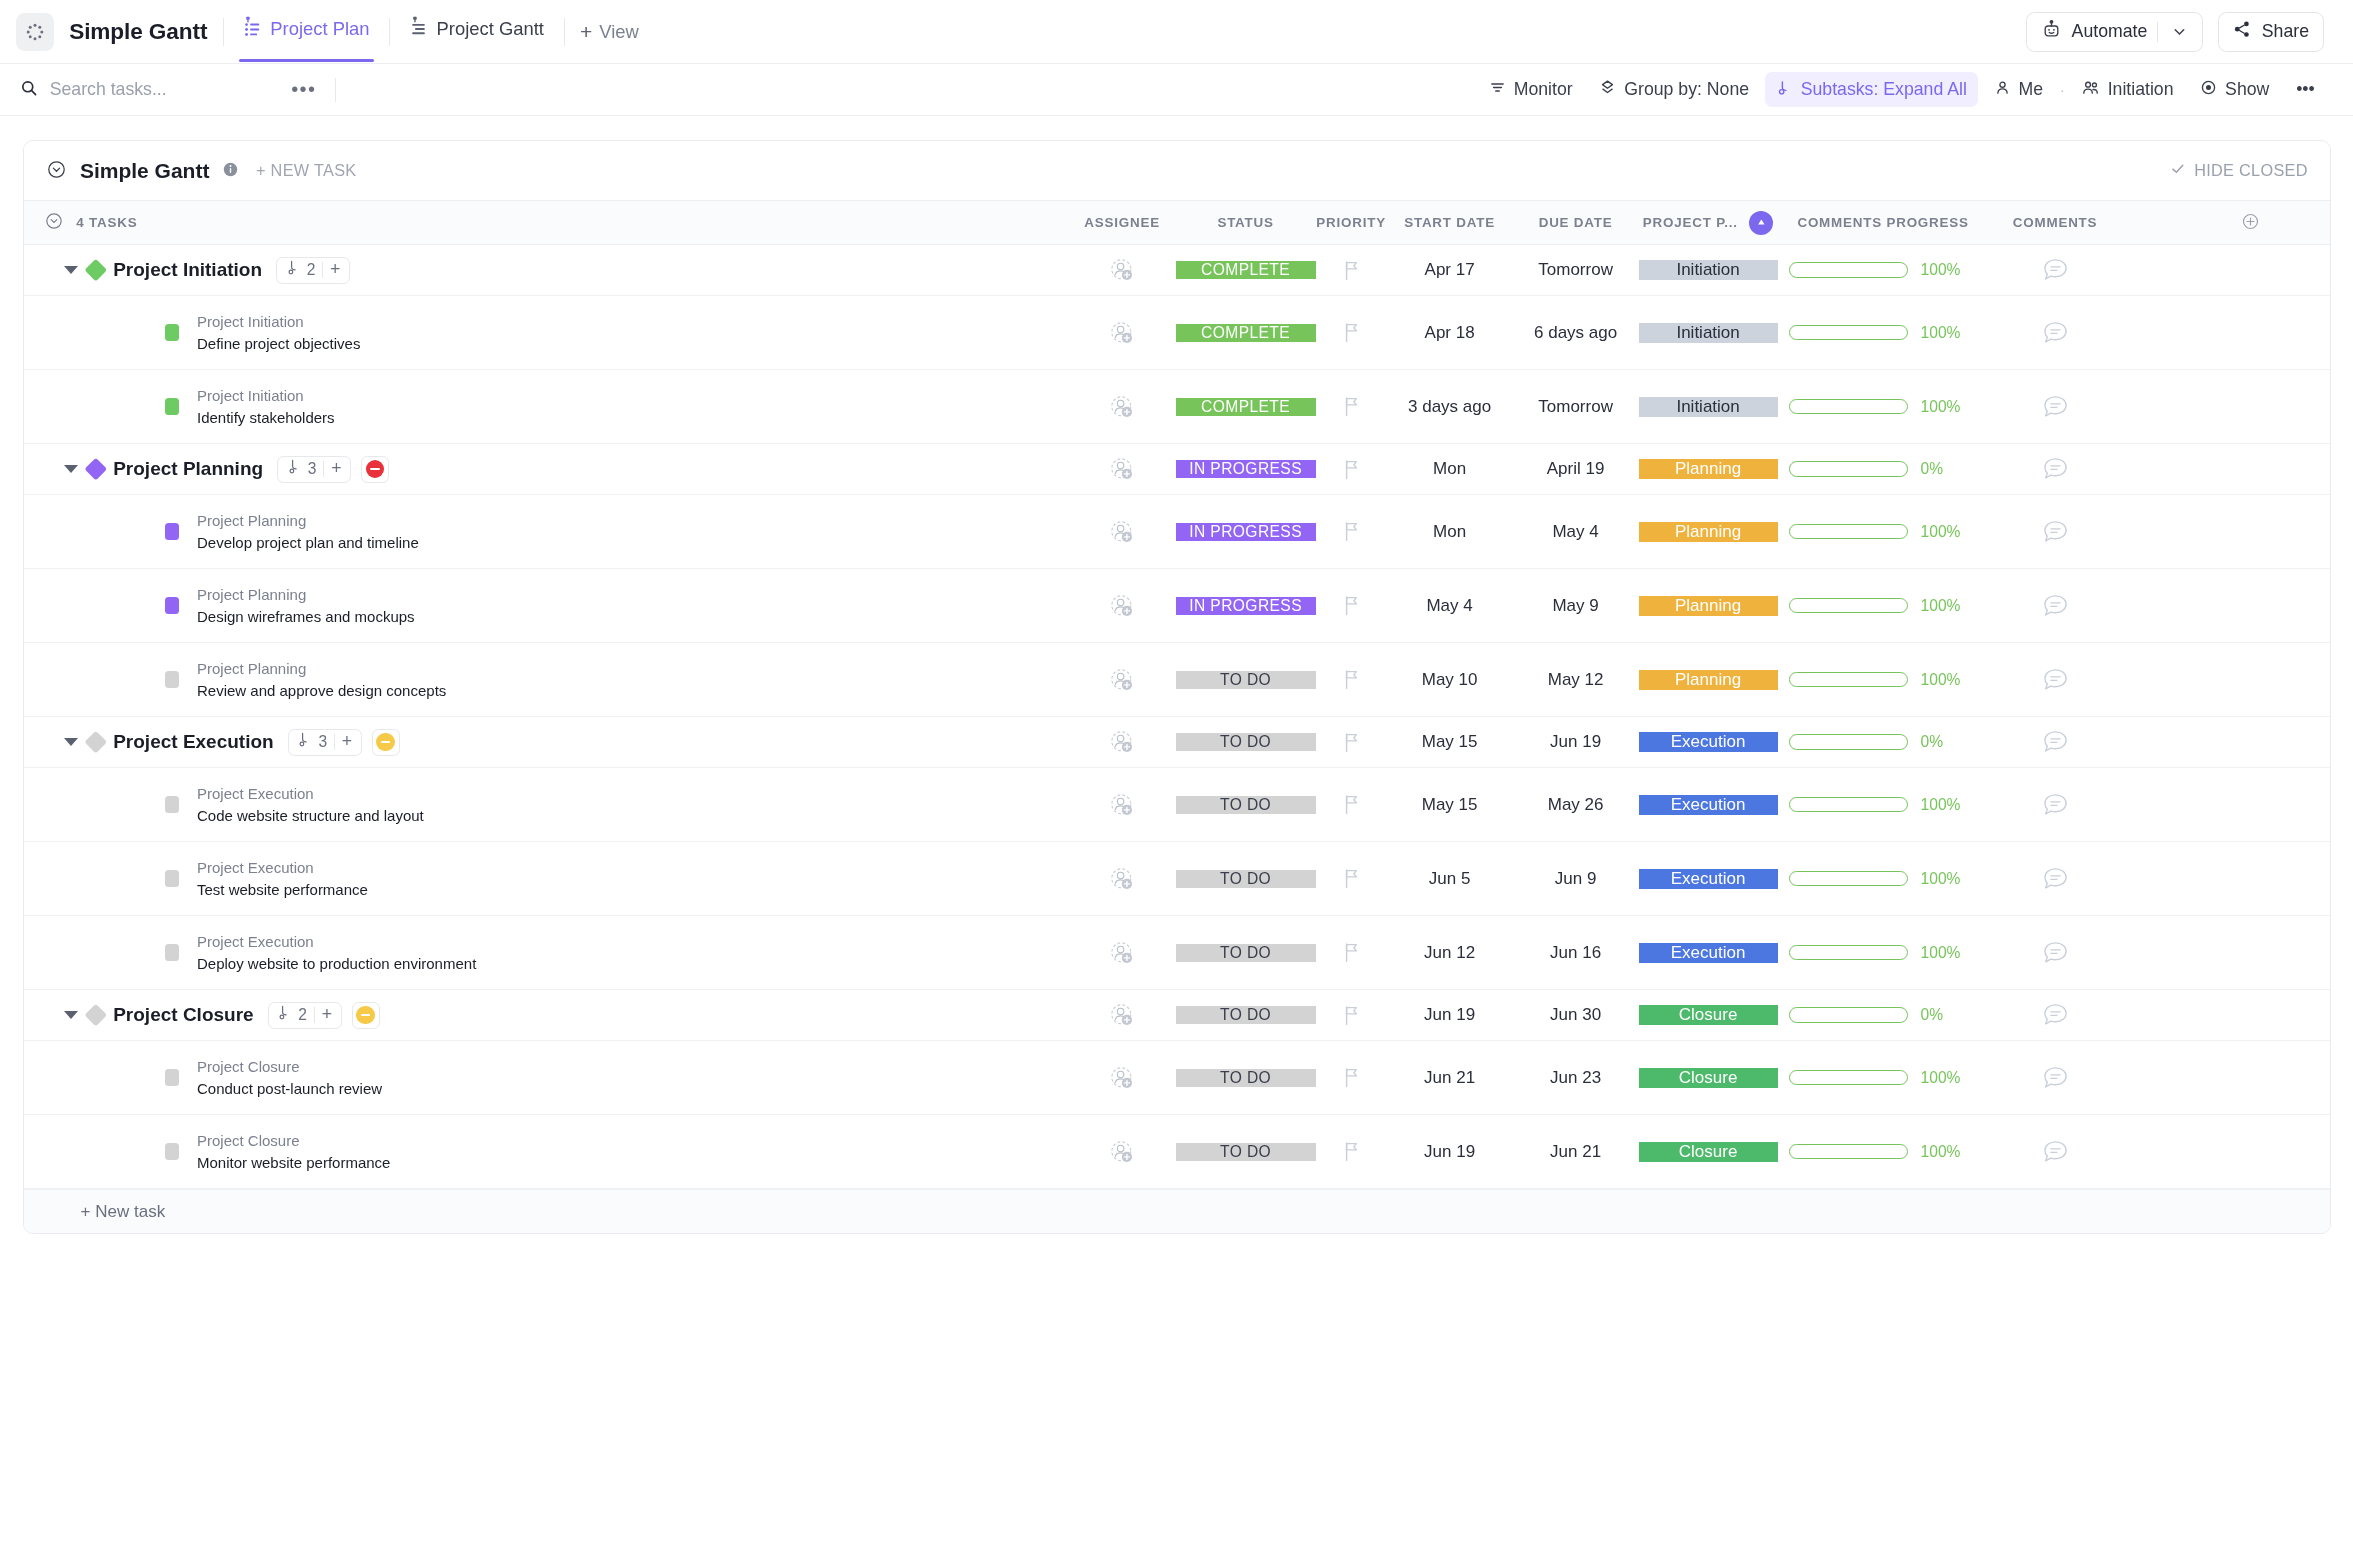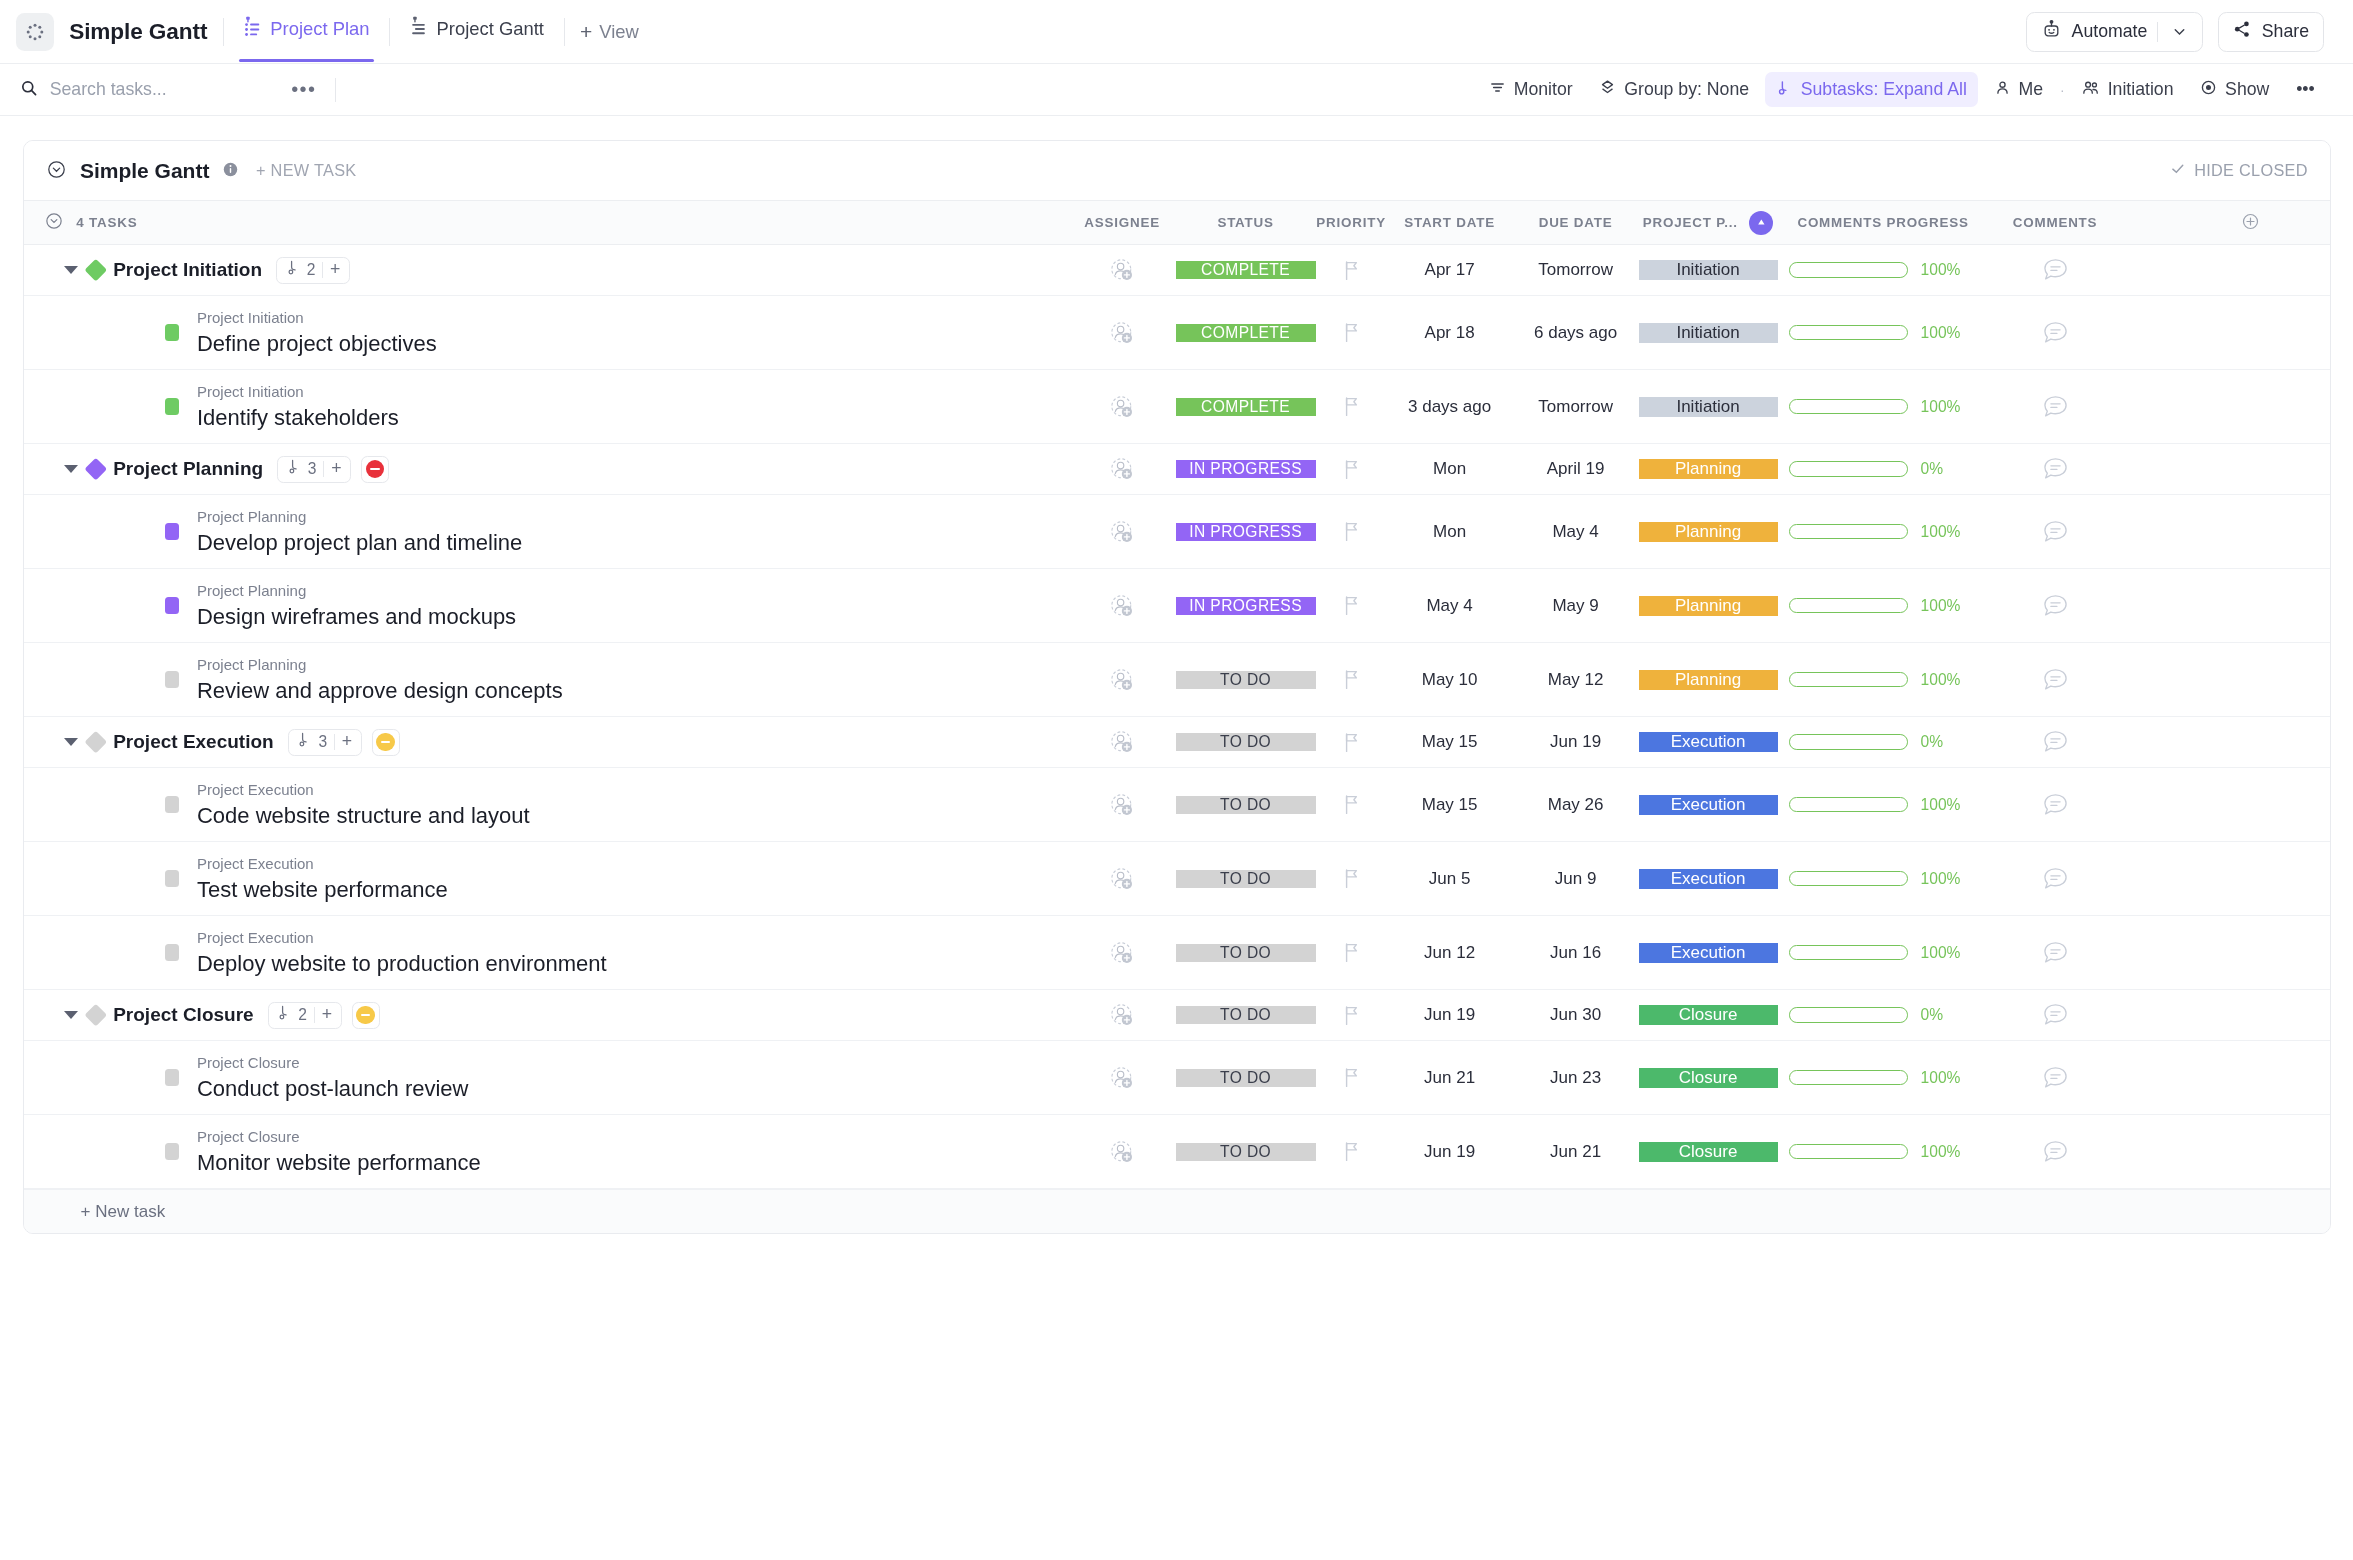--- a/index.html
+++ b/index.html
@@ -183,21 +183,21 @@
     width: 18.4px; height: 18.4px; border-radius: 50%;
     display:flex; align-items:center; justify-content:center;
   }
   .blk span { width: 9.2px; height: 2.1px; background:#fff; border-radius:1.4px; display:block;}
 
   
   .sub-cell { display:flex; align-items:center; padding-left: 141px; gap: 18.4px; }
   .sq-dot { width: 14px; height: 17px; border-radius: 3.5px; flex:0 0 auto; }
   .sub-text { display:flex; flex-direction: column; gap: 5px; }
   .sub-parent { font-size: 15px; color:#7c818f; }
-  .sub-title { font-size: 22px; color:#1b1e28; }
+  .sub-title { font-size: 15px; color:#1b1e28; }
 
   
   .cell-center { display:flex; align-items:center; justify-content:center; height:100%; }
 
   
   .status-cell { height:100%; width:100%; display:flex; align-items:center; justify-content:center; }
   .status-txt { font-size: 15.6px; font-weight: 500; letter-spacing: 0.4px; }
 
   
   .flag { display:block; }

